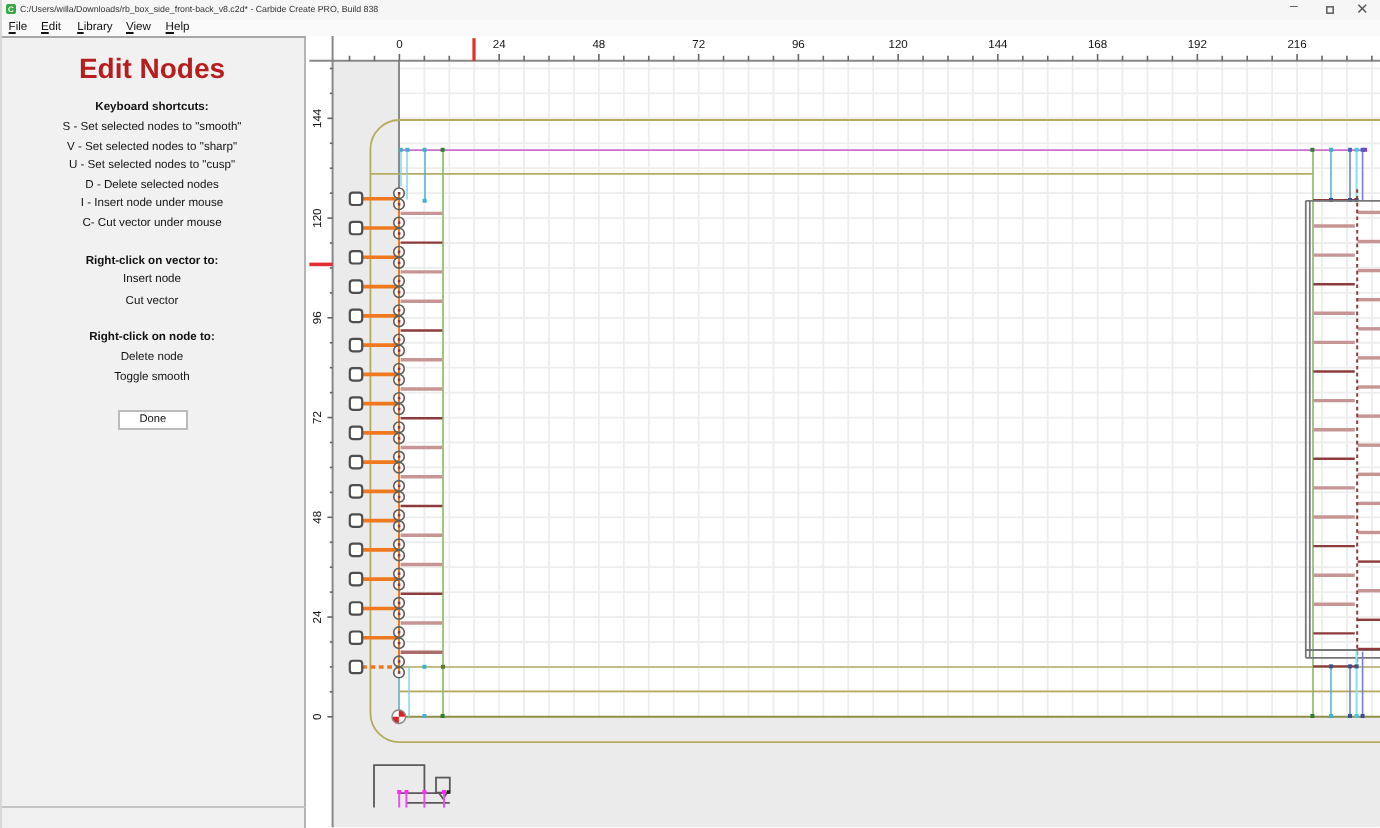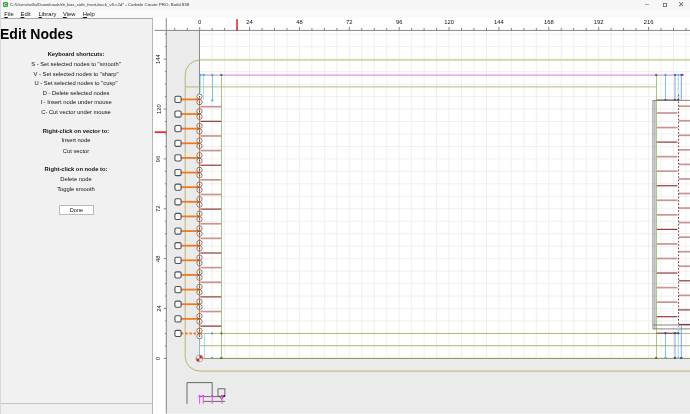--- a/index.html
+++ b/index.html
@@ -6,22 +6,22 @@
 #titlebar{position:absolute;left:0;top:0;width:690px;height:10px;background:#f6f6f6;}
 #title{position:absolute;left:10px;top:2px;font-size:4.4px;color:#333;white-space:nowrap;}
 .wbtn{position:absolute;top:0px;font-size:7px;color:#555;}
 #menubar{position:absolute;left:0;top:10px;width:690px;height:8px;background:#fafafa;
 border-bottom:1px solid #a8a8a8;font-size:5.8px;color:#111;}
 .mi{position:absolute;top:1.2px;}
 #panel{position:absolute;left:0;top:19px;width:152px;height:383.8px;background:#f1f1f1;
 border-right:1px solid #b5b5b5;border-bottom:1px solid #c4c4c4;}
 #panelb{position:absolute;left:0;top:403.8px;width:152px;height:10.2px;background:#f0f0f0;
 border-right:1px solid #b5b5b5;}
-#pt{position:absolute;top:7.0px;left:0;width:152px;
-font-size:14px;font-weight:bold;color:#000000;}
+#pt{position:absolute;top:7.0px;left:0;width:152px;text-align:center;
+font-size:14px;font-weight:bold;color:#b91c1c;}
 .pl{position:absolute;left:0;width:152px;text-align:center;font-size:5.8px;color:#111;}
 #done{position:absolute;left:58.6px;top:186.4px;width:35.7px;height:9.9px;background:#ffffff;
 border:1px solid #bbb;font-size:5.6px;text-align:center;line-height:9.9px;color:#111;box-sizing:border-box;}
 #cv{position:absolute;left:153px;top:18.4px;}
 svg text{font-family:"Liberation Sans",sans-serif;}
 </style></head>
 <body>
 <div style="position:absolute;left:0;top:0;width:1px;height:414px;background:#d8d8d8;z-index:9"></div>
 <div id="titlebar">
 <svg style="position:absolute;left:2.5px;top:2.2px" width="5" height="5" viewBox="0 0 5 5">

